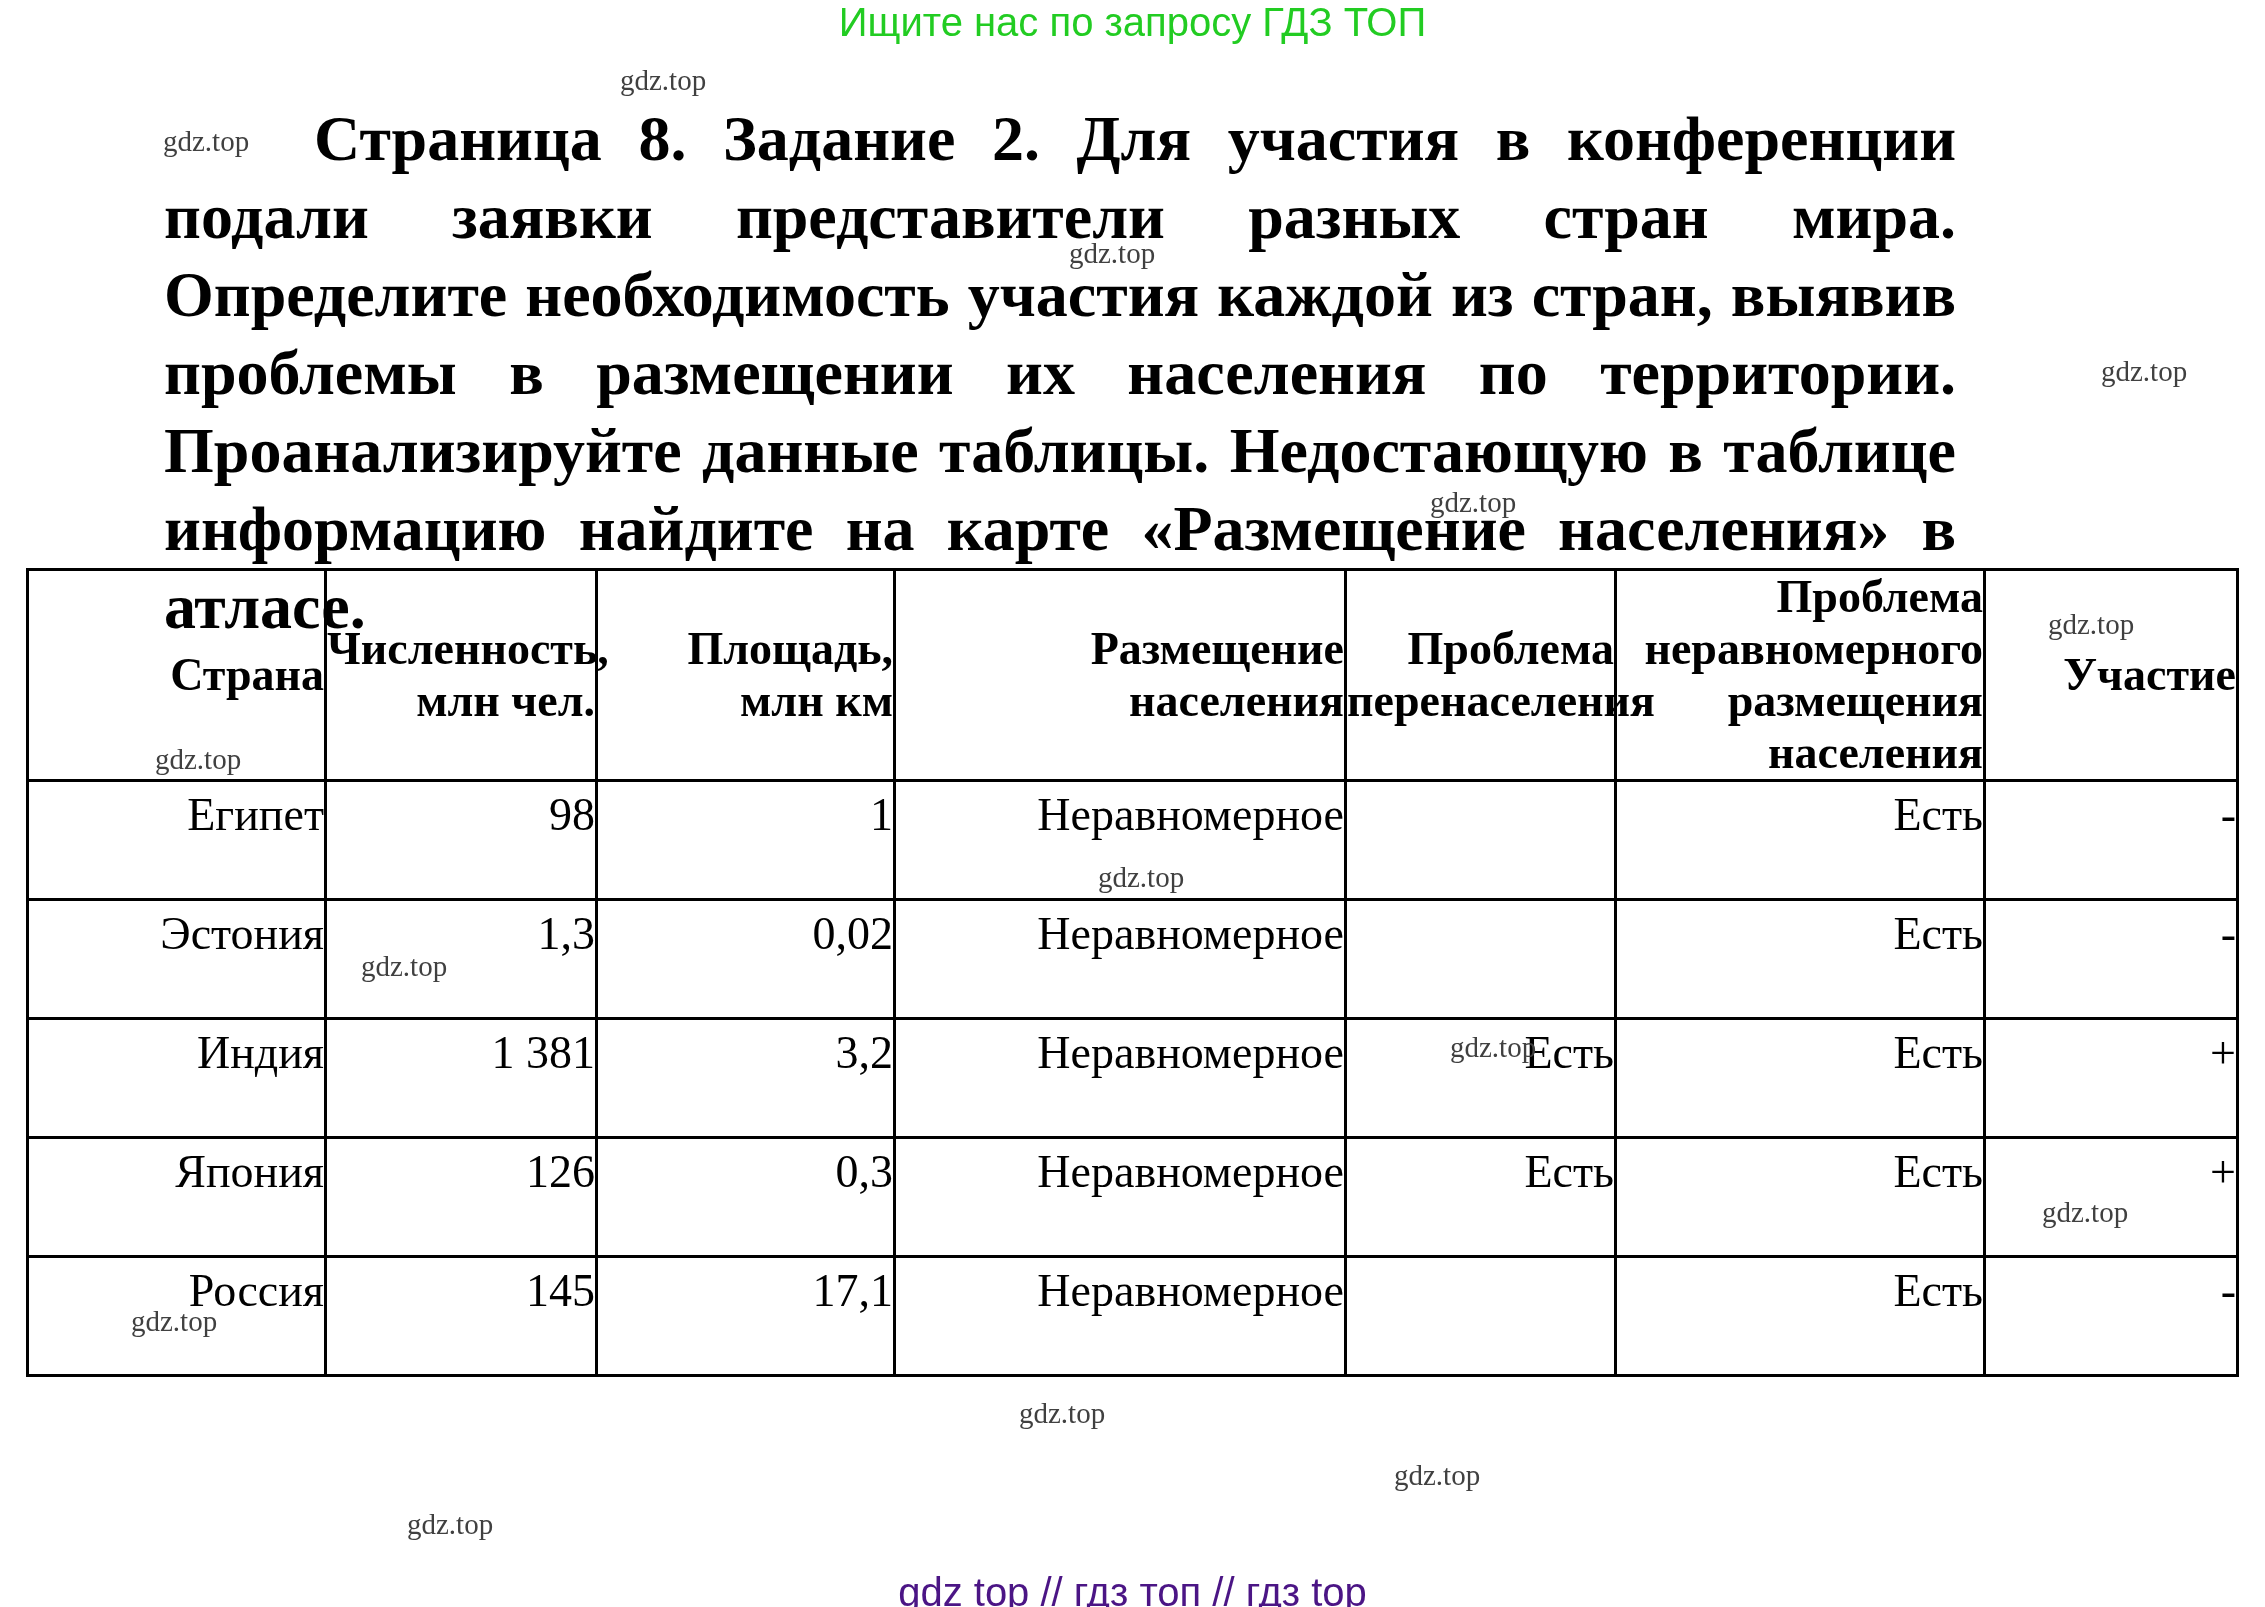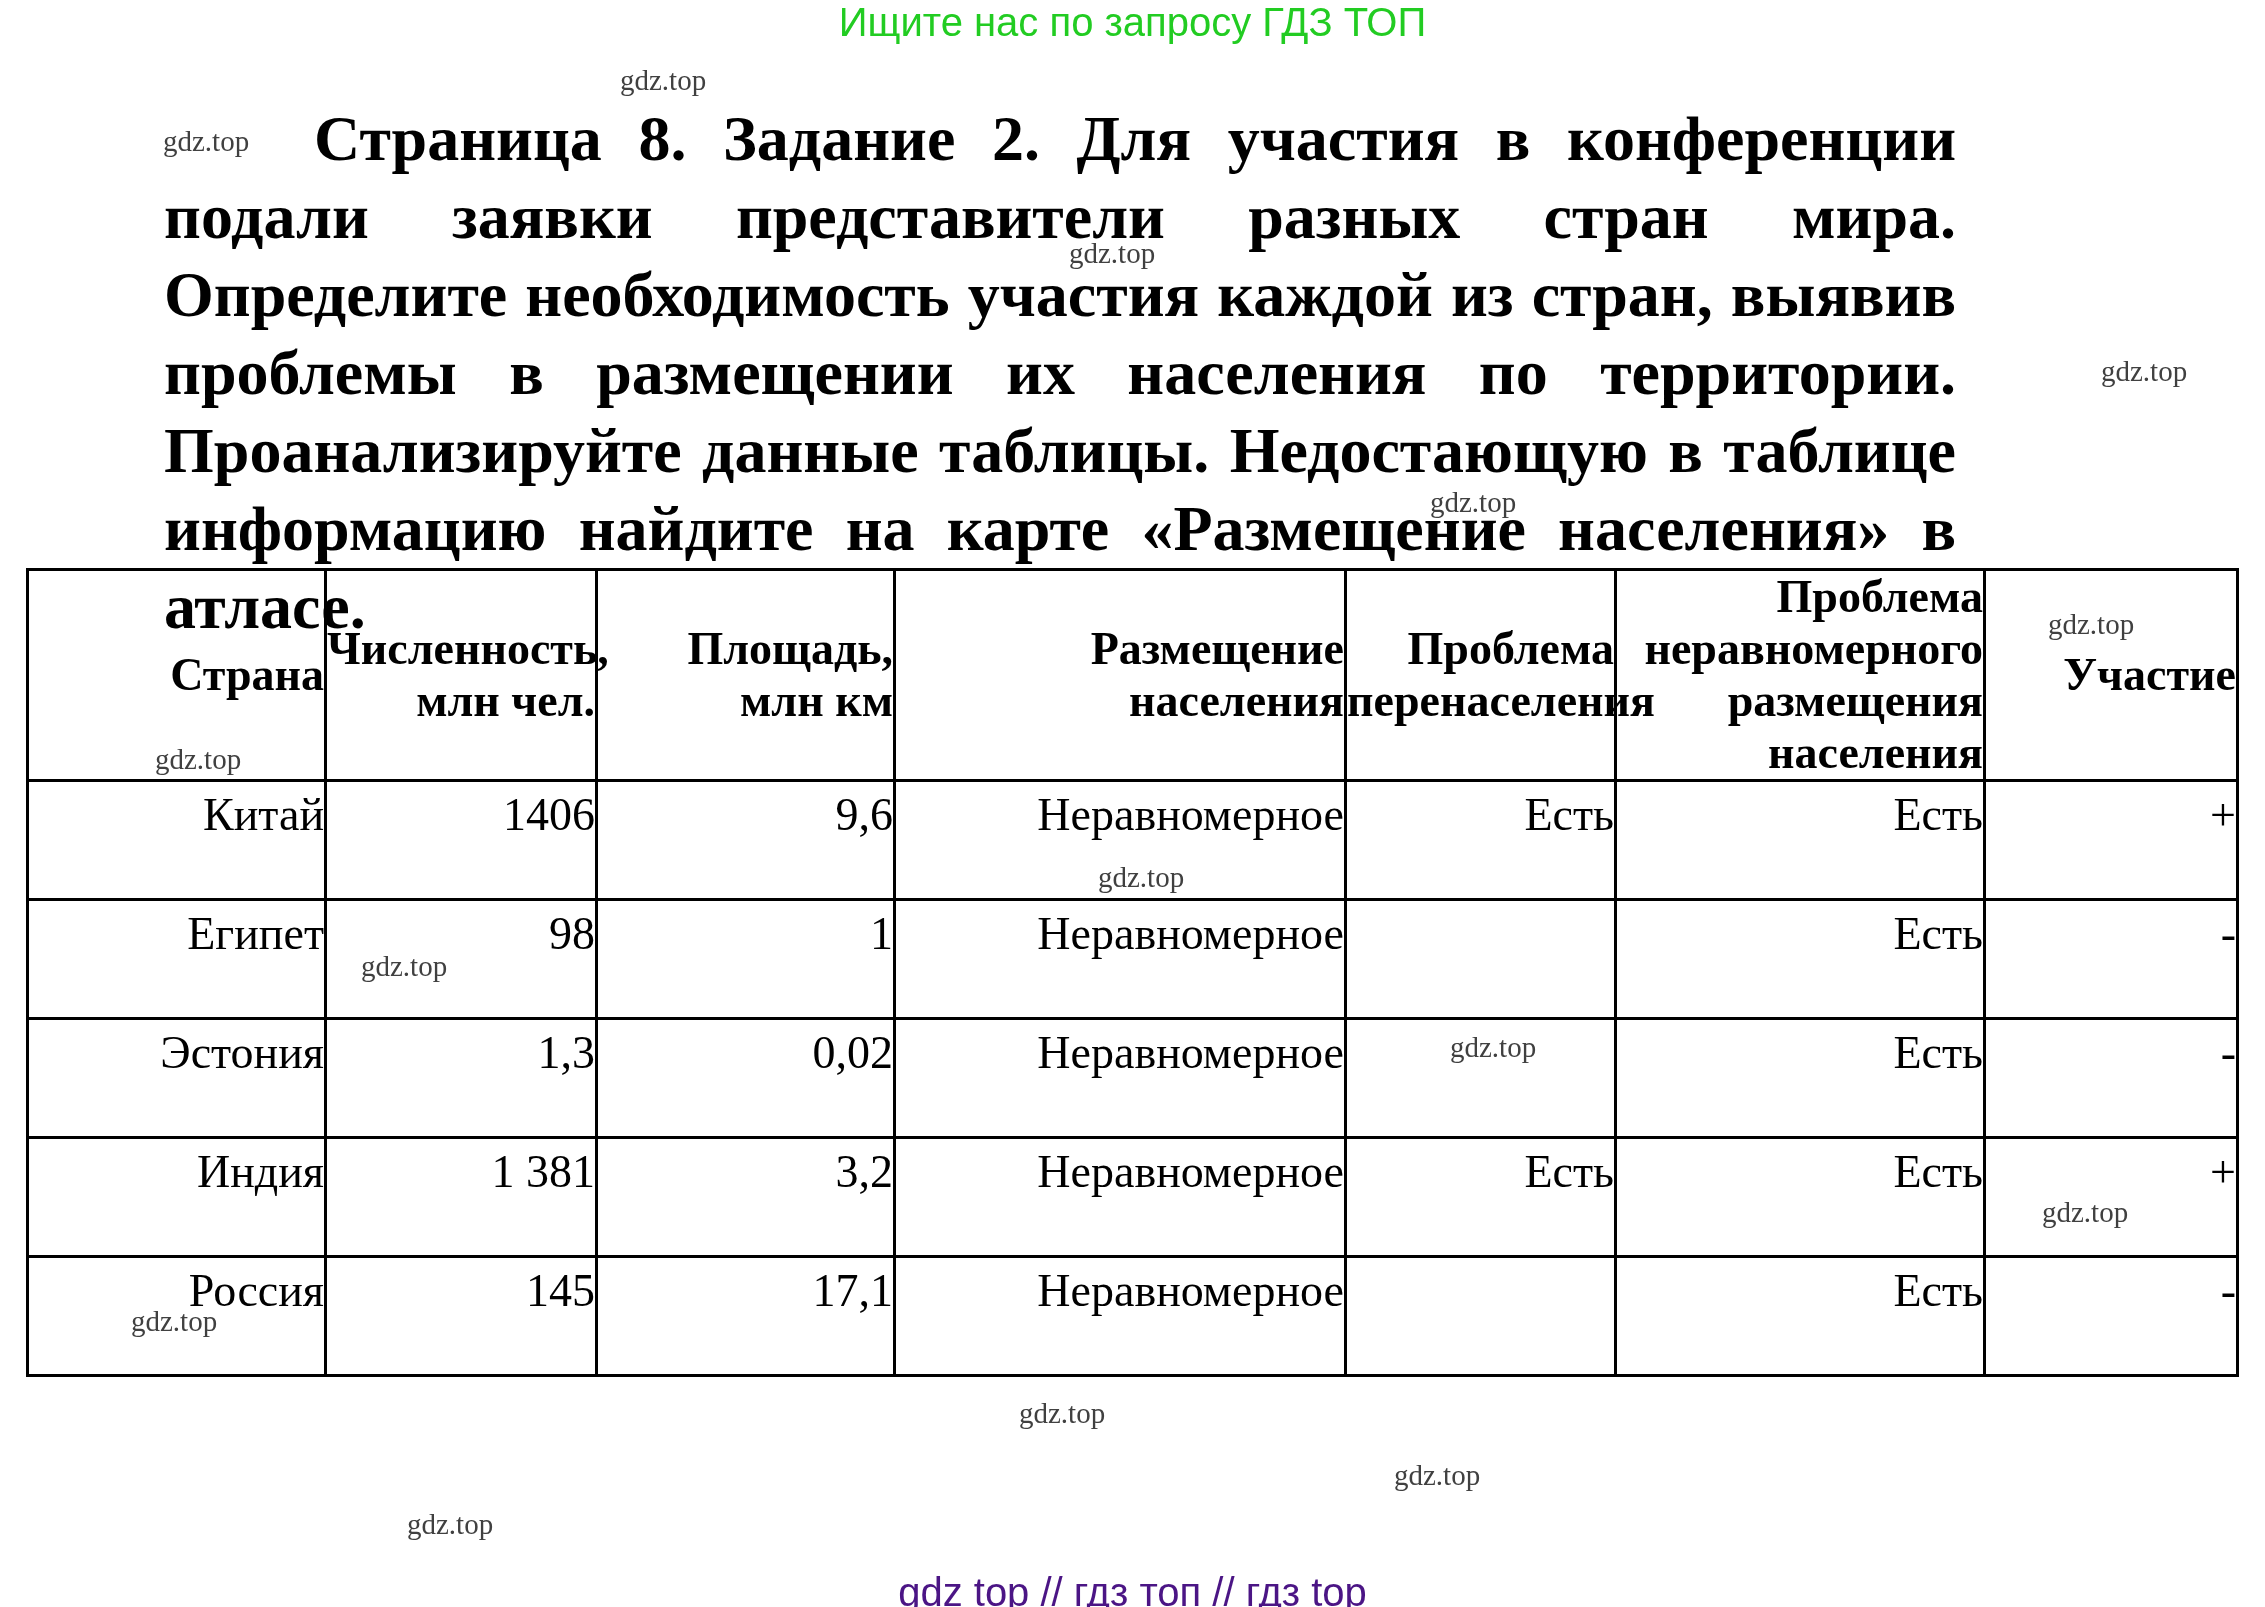--- a/index.html
+++ b/index.html
@@ -37,29 +37,20 @@
       <th>Численность, млн чел.</th>
       <th>Площадь, млн км</th>
       <th>Размещение населения</th>
       <th>Проблема перенаселения</th>
       <th>Проблема неравномерного размещения населения</th>
       <th>Участие</th>
     </tr>
   </thead>
   <tbody id="tbody">
       <tr>
-        <td>Китай</td>
-        <td>1406</td>
-        <td>9,6</td>
-        <td>Неравномерное</td>
-        <td>Есть</td>
-        <td>Есть</td>
-        <td>+</td>
-      </tr>
-      <tr>
         <td>Египет</td>
         <td>98</td>
         <td>1</td>
         <td>Неравномерное</td>
         <td></td>
         <td>Есть</td>
         <td>-</td>
       </tr>
       <tr>
         <td>Эстония</td>
@@ -67,20 +58,29 @@
         <td>0,02</td>
         <td>Неравномерное</td>
         <td></td>
         <td>Есть</td>
         <td>-</td>
       </tr>
       <tr>
         <td>Индия</td>
         <td>1 381</td>
         <td>3,2</td>
+        <td>Неравномерное</td>
+        <td>Есть</td>
+        <td>Есть</td>
+        <td>+</td>
+      </tr>
+      <tr>
+        <td>Япония</td>
+        <td>126</td>
+        <td>0,3</td>
         <td>Неравномерное</td>
         <td>Есть</td>
         <td>Есть</td>
         <td>+</td>
       </tr>
       <tr>
         <td>Россия</td>
         <td>145</td>
         <td>17,1</td>
         <td>Неравномерное</td>

